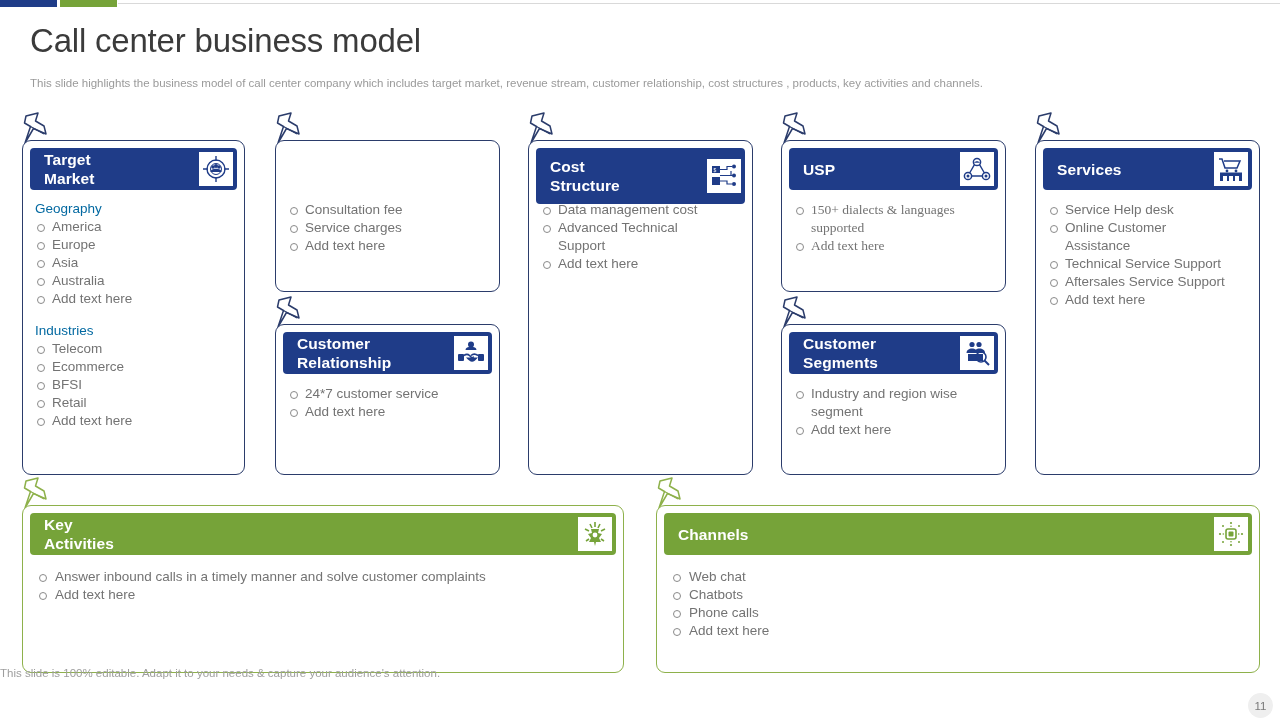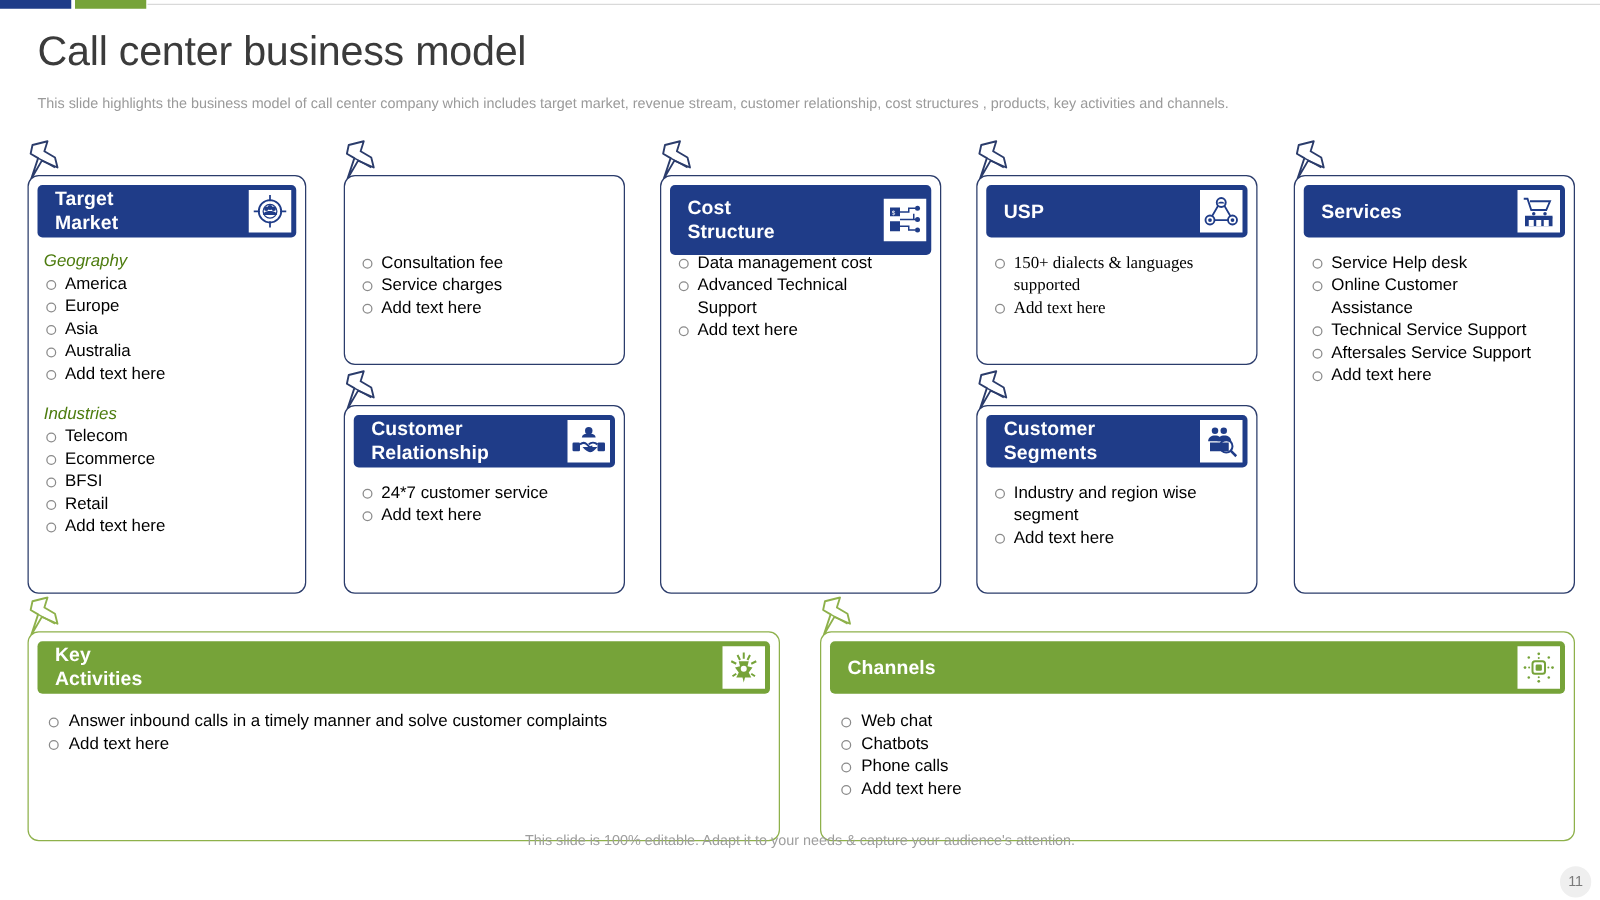--- a/index.html
+++ b/index.html
@@ -54,47 +54,47 @@
   .head-icon {
     width:34px; height:34px; background:#ffffff;
     margin-right:4px; flex:0 0 auto;
     display:flex; align-items:center; justify-content:center;
   }
   .head-icon svg { display:block; }
 
   
   .card-body { position:absolute; left:0; right:0; }
   .sec-label {
-    font-size:13.5px; color:#4d7c0f; margin-left:12px; margin-bottom:2px;font-style:italic;
+    font-size:13.5px; color:#0369a1; margin-left:12px; margin-bottom:2px;
   }
   ul.bullets { list-style:none; }
   ul.bullets li {
     position:relative;
-    font-size:13.5px; color:#000000;
+    font-size:13.5px; color:#737373;
     line-height:18px;
     padding-left:29px;
     margin-bottom:0px;
   }
   ul.bullets li::before {
     content:"";
     position:absolute; left:14px; top:6px;
     width:6px; height:6px; border:1px solid #8A8A8A; border-radius:50%;
   }
   ul.bullets.wide li { padding-left:32px; font-size:13.5px; }
   ul.bullets.wide li::before { left:16px; }
   .spacer { height:15px; }
 
   
   .pin { position:absolute; width:30px; height:34px; }
   .pin svg { display:block; }
 
   
   .footer-note {
     position:absolute; left:0; right:0; top:667px;
-    text-align:center; font-size:11.5px; color:#9E9E9E;
+    text-align:left; font-size:11.5px; color:#9E9E9E;
   }
   .page-badge {
     position:absolute; left:1248px; top:693px;
     width:25px; height:25px; border-radius:50%;
     background:#EFEFEF; color:#7A7A7A;
     font-size:11.5px; display:flex; align-items:center; justify-content:center;
   }
 </style>
 </head>
 <body>

